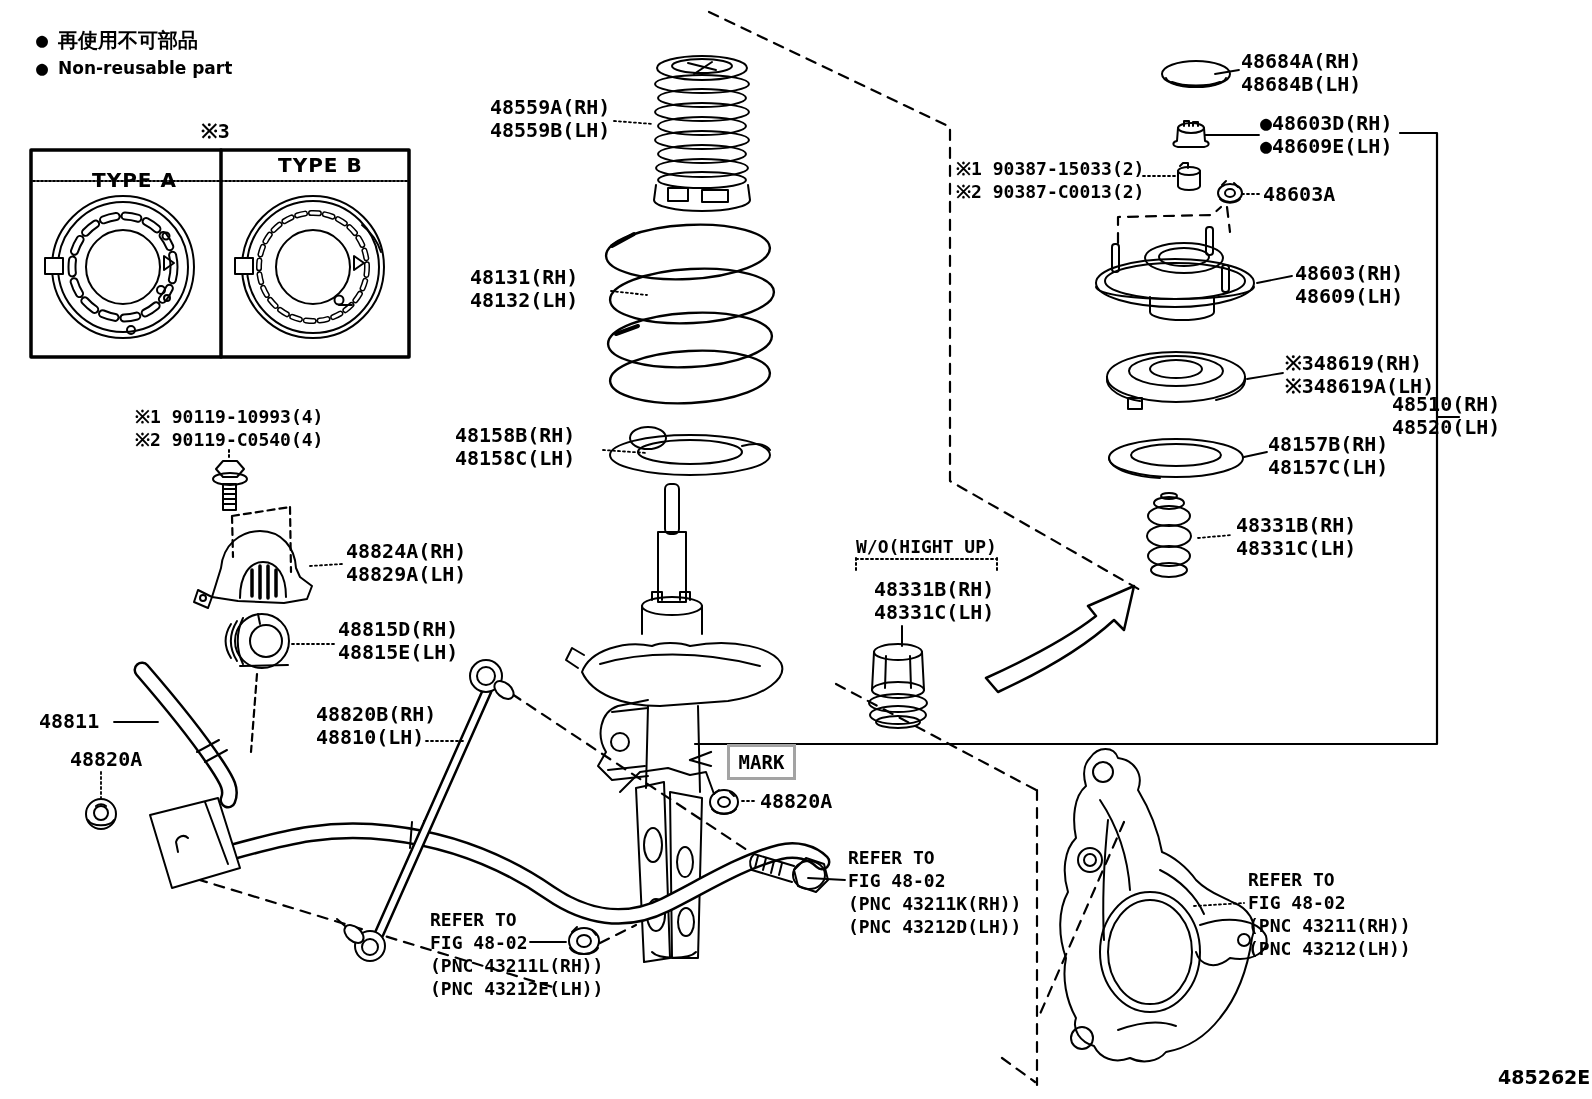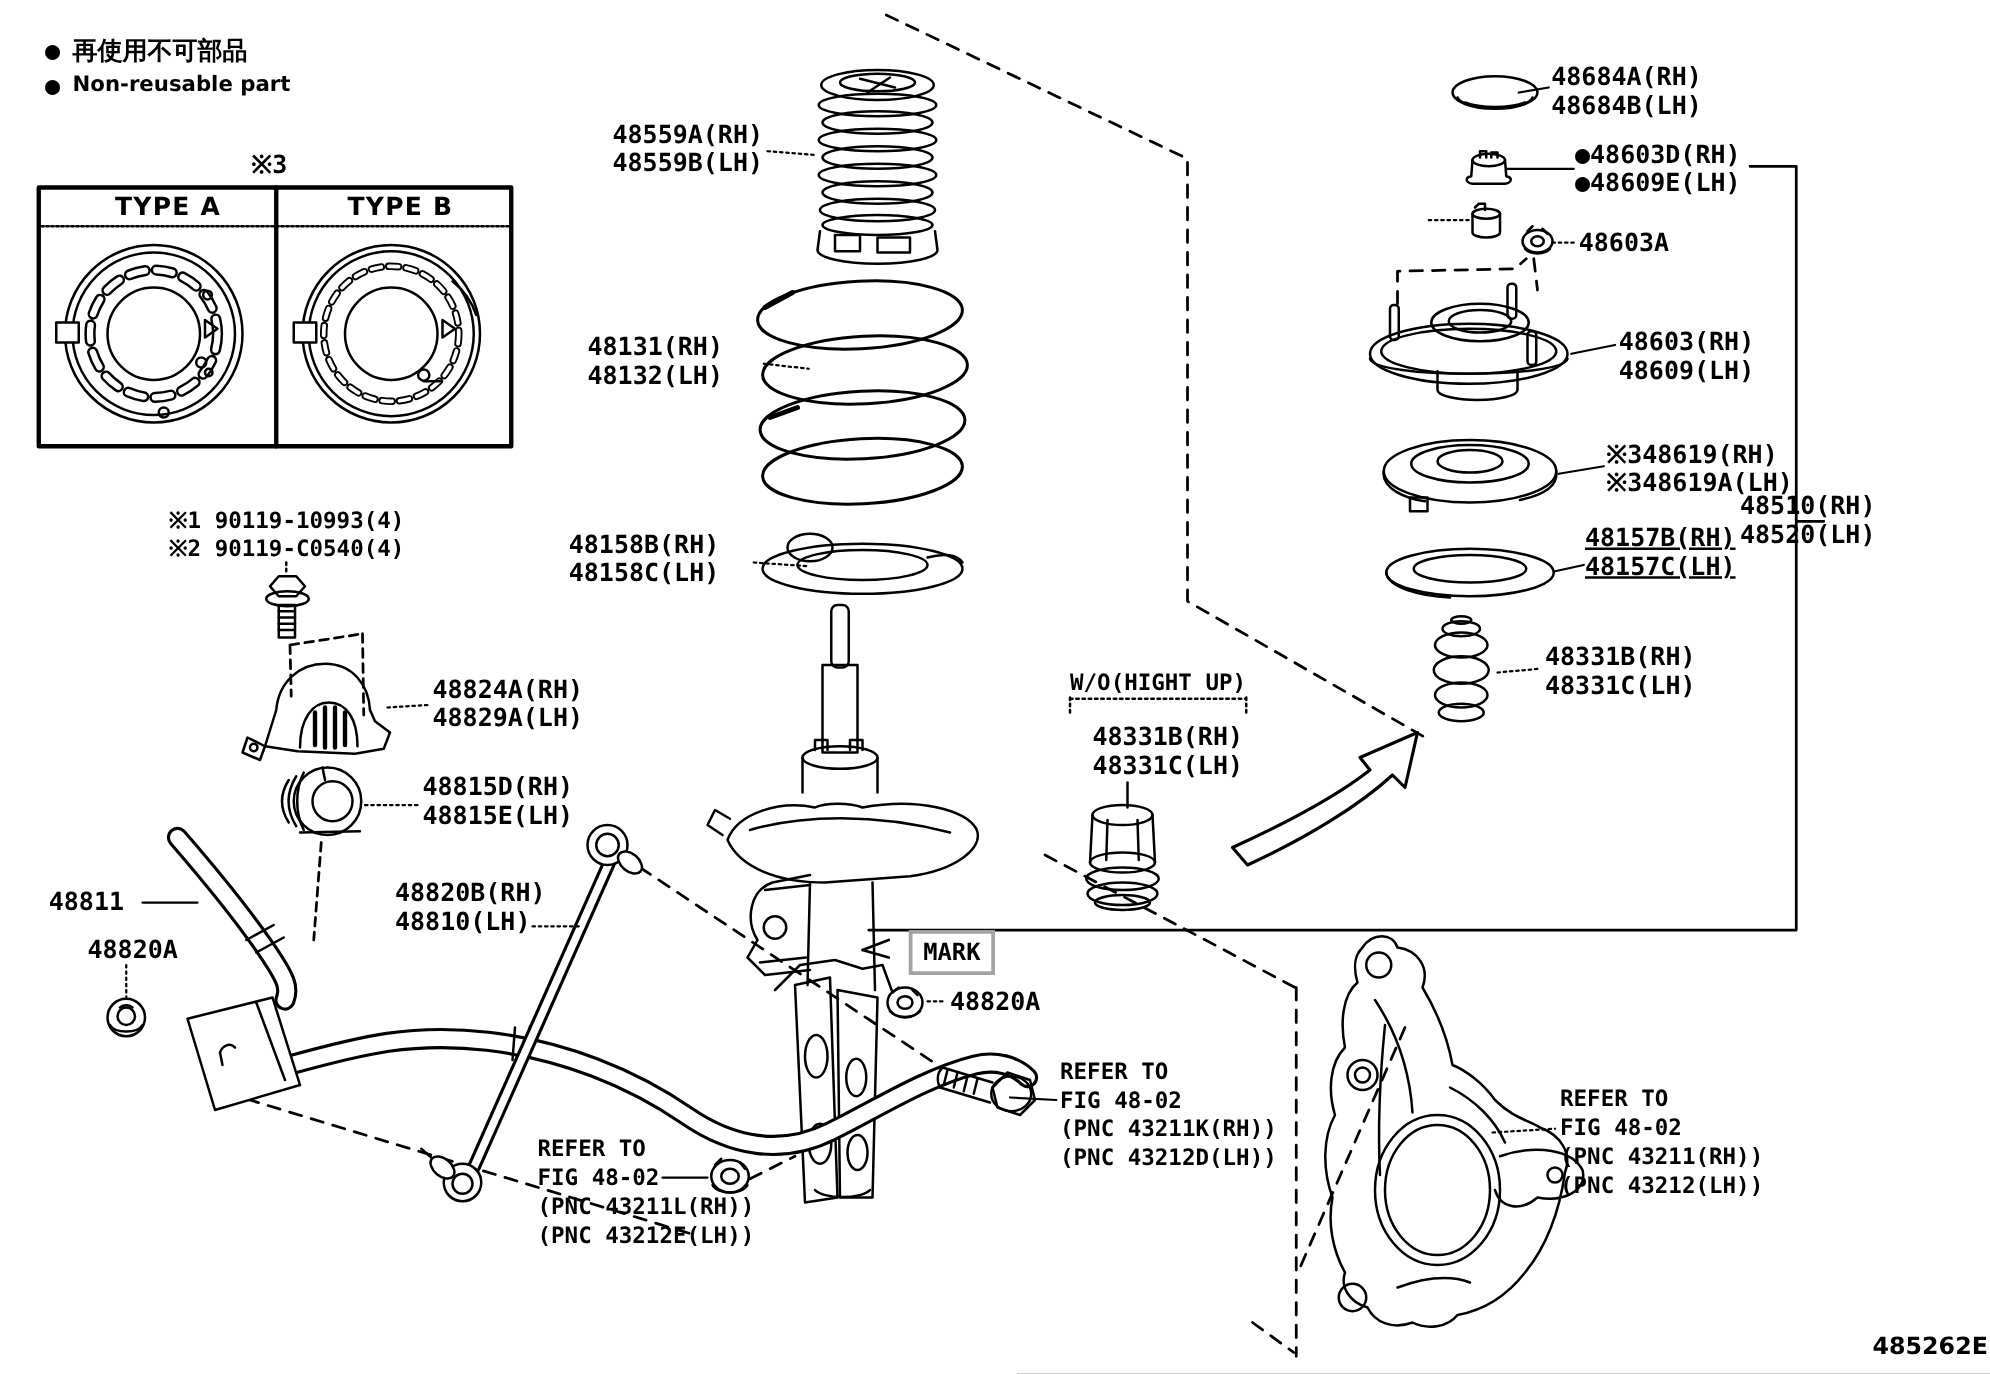--- a/index.html
+++ b/index.html
@@ -311,33 +311,34 @@
       <span class="dot">●</span>
       <span class="jp">再使用不可部品</span>
     </div>
     <div class="row">
       <span class="dot">●</span>
       <span class="en">Non-reusable part</span>
     </div>
   </div>
 
   <div class="note3">※3</div>
-  <div class="typehead" style="left:92px;top:154px;text-align:right;">TYPE A</div>
+  <div class="typehead" style="left:92px;top:169px;text-align:right;">TYPE A</div>
   <div class="typehead" style="left:278px;top:154px;">TYPE B</div>
 
   <div class="lbl" style="left:490px;top:96px;"><span>48559A(RH)</span><span>48559B(LH)</span></div>
   <div class="lbl" style="left:470px;top:266px;"><span>48131(RH)</span><span>48132(LH)</span></div>
   <div class="lbl" style="left:455px;top:424px;"><span>48158B(RH)</span><span>48158C(LH)</span></div>
   <div class="lbl" style="left:1241px;top:50px;"><span>48684A(RH)</span><span>48684B(LH)</span></div>
   <div class="lbl" style="left:1260px;top:112px;"><span>●48603D(RH)</span><span>●48609E(LH)</span></div>
+  <div class="lbl sm" style="left:956px;top:157px;"><span>※1 90387-15033(2)</span><span>※2 90387-C0013(2)</span></div>
   <div class="lbl" style="left:1263px;top:183px;"><span>48603A</span></div>
   <div class="lbl" style="left:1295px;top:262px;"><span>48603(RH)</span><span>48609(LH)</span></div>
   <div class="lbl" style="left:1285px;top:352px;"><span>※348619(RH)</span><span>※348619A(LH)</span></div>
   <div class="lbl" style="left:1392px;top:393px;"><span>48510(RH)</span><span>48520(LH)</span></div>
-  <div class="lbl" style="left:1268px;top:419px;text-decoration:underline;"><span>48157B(RH)</span><span>48157C(LH)</span></div>
+  <div class="lbl" style="left:1268px;top:433px;"><span>48157B(RH)</span><span>48157C(LH)</span></div>
   <div class="lbl" style="left:1236px;top:514px;"><span>48331B(RH)</span><span>48331C(LH)</span></div>
   <div class="lbl sm" style="left:856px;top:535px;"><span>W/O(HIGHT UP)</span></div>
   <div class="lbl" style="left:874px;top:578px;"><span>48331B(RH)</span><span>48331C(LH)</span></div>
   <div class="lbl sm" style="left:135px;top:405px;"><span>※1 90119-10993(4)</span><span>※2 90119-C0540(4)</span></div>
   <div class="lbl" style="left:346px;top:540px;"><span>48824A(RH)</span><span>48829A(LH)</span></div>
   <div class="lbl" style="left:338px;top:618px;"><span>48815D(RH)</span><span>48815E(LH)</span></div>
   <div class="lbl" style="left:39px;top:710px;"><span>48811</span></div>
   <div class="lbl" style="left:316px;top:703px;"><span>48820B(RH)</span><span>48810(LH)</span></div>
   <div class="lbl" style="left:70px;top:748px;"><span>48820A</span></div>
   <div class="lbl" style="left:760px;top:790px;"><span>48820A</span></div>

